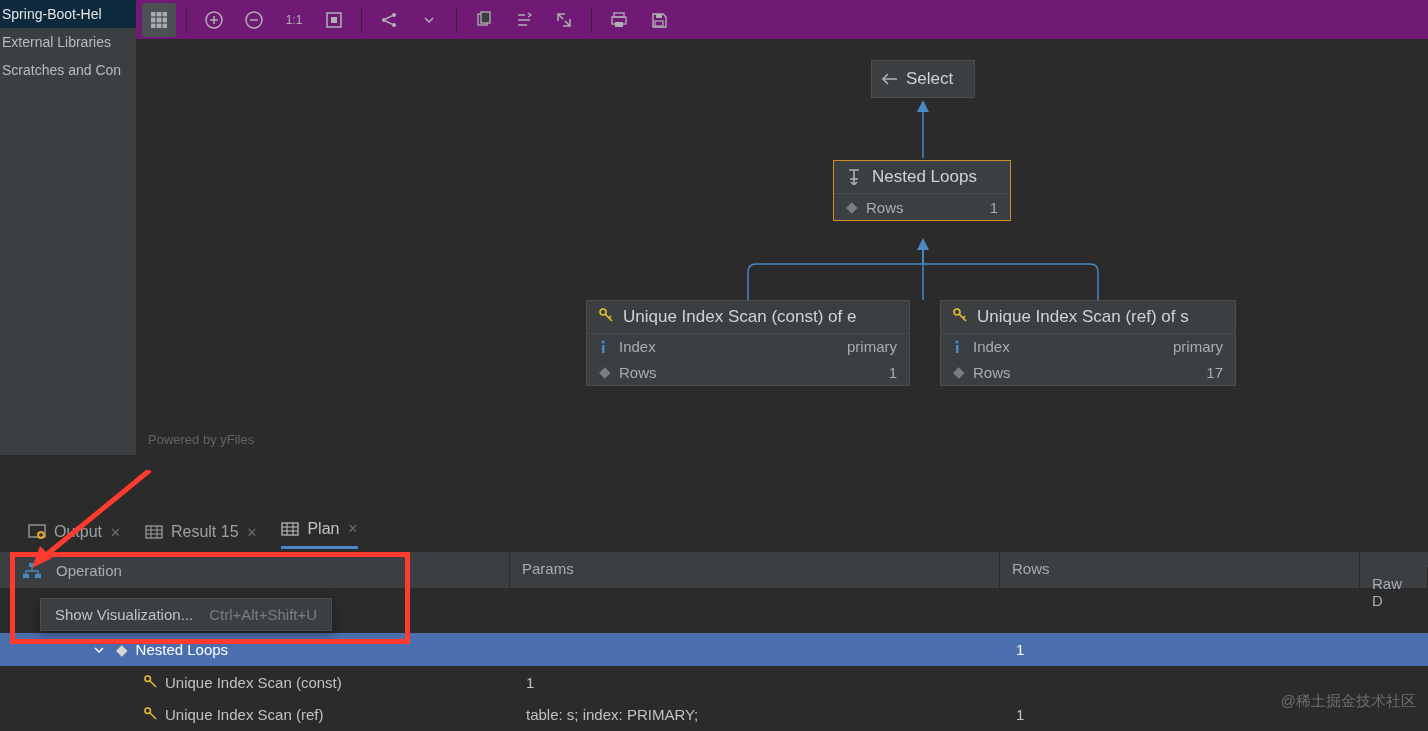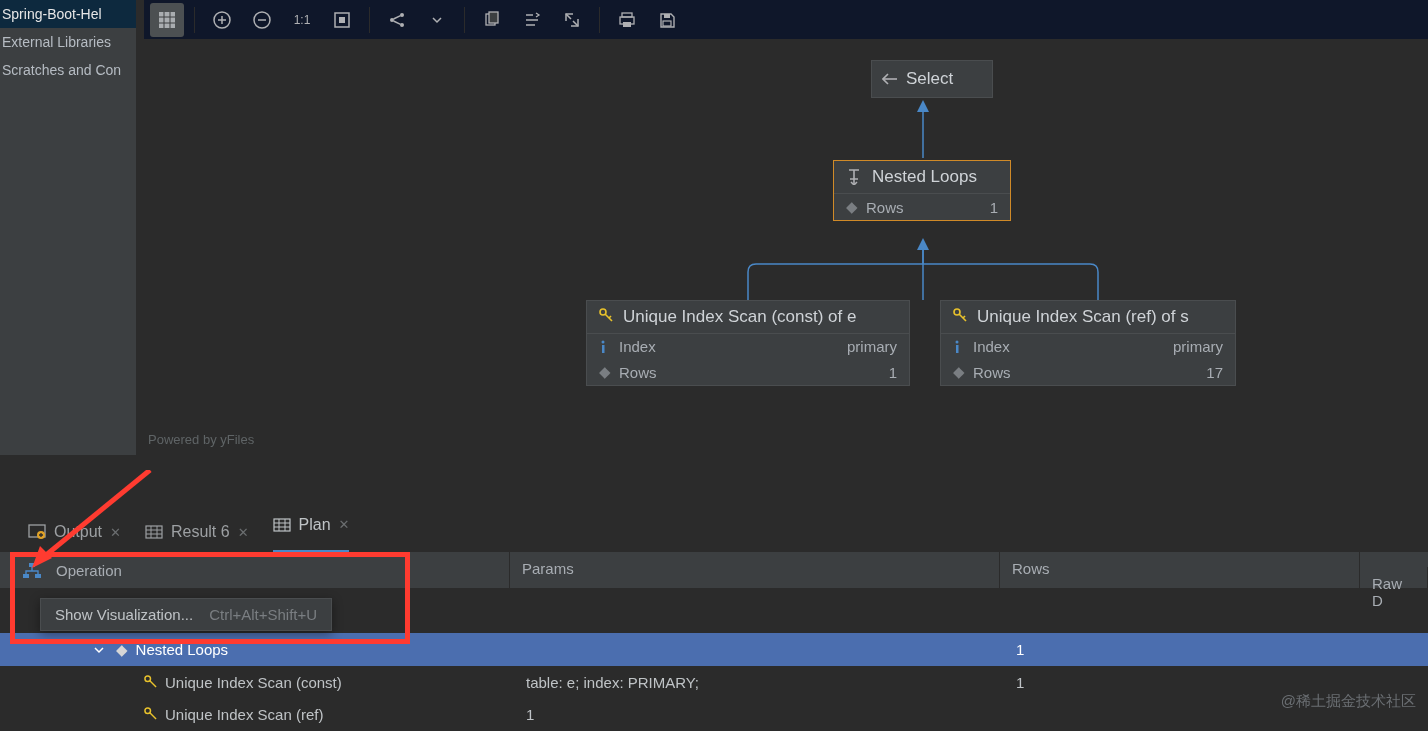--- a/index.html
+++ b/index.html
@@ -17,25 +17,24 @@
     position: absolute; left: 0; top: 0; width: 136px; height: 455px;
     background: #3c3f41;
     font-size: 14px;
     line-height: 28px;
   }
   .project-sidebar .item { padding-left: 2px; white-space: nowrap; overflow: hidden; color:#b6bcc3;}
   .project-sidebar .item.selected { background:#0d293e; color:#e6e6e6;}
   
   .toolbar {
     position: absolute; left:136px; top:0; right:0; height:40px;
-    background:#0f172a;
+    background:#701a75;
     border-bottom:1px solid #2b2b2b;
     display:flex; align-items:center; gap:6px;
     padding-left:6px;
-    margin-left:8px;
   }
   .tool-btn {
     width:34px; height:34px;
     display:flex; align-items:center; justify-content:center;
     color:#afb0b3;
     border-radius:3px;
   }
   .tool-btn.active { background:#4c5052; }
   .tool-btn svg, .tool-btn span.txt { }
   .sep { width:1px; height:26px; background:#2b2b2b; margin:0 4px;}
@@ -65,37 +64,37 @@
   .node-row {
     display:flex; align-items:center;
     padding:4px 12px;
     font-size:15px;
     color:#a8adb3;
   }
   .node-row .ic { width:20px; display:flex; align-items:center;}
   .node-row .lbl { flex:0 0 auto; margin-right:10px;}
   .node-row .val { margin-left:auto; color:#a8adb3;}
   .select-node {
-    position:absolute; left:735px; top:20px; width:122px; height:38px;
+    position:absolute; left:735px; top:20px; width:104px; height:38px;
     background:#3c3f41; border:1px solid #4a4d4f;
     display:flex; align-items:center; gap:8px; padding:0 10px;
     color:#cfd3d7; font-size:17px;
   }
   
   .edges { position:absolute; inset:0; pointer-events:none;}
   
   .bottom-tabs {
     position:absolute; left:0; top:512px; right:0; height:40px;
     display:flex; align-items:center; gap:24px;
     padding-left:28px;
     background:#2b2b2b;
   }
   .btab { display:flex; align-items:center; gap:8px; color:#9da0a3; font-size:16px;}
   .btab .close { color:#6b6e70; font-size:13px;}
-  .btab.active { border-bottom:3px solid #4a88c7; padding-bottom:16px; margin-top:4px; color:#bfc3c6;}
+  .btab.active { border-bottom:3px solid #4a88c7; padding-bottom:8px; margin-top:4px; color:#bfc3c6;}
   .plan-table {
     position:absolute; left:0; top:552px; right:0; bottom:0;
     display:flex; flex-direction:column;
   }
   .thead {
     display:flex; height:36px; align-items:stretch;
     background:#3c3f41;
   }
   .th {
     border-right:1px solid #2b2b2b; padding:8px 12px; color:#a8adb3;
@@ -350,21 +349,21 @@
     <span class="close">✕</span>
   </div>
   <div class="btab">
     <svg width="18" height="14" viewBox="0 0 18 14">
         <rect x="1" y="1" width="16" height="12" fill="none" stroke="#9da0a3" stroke-width="1.2"></rect>
         <line x1="1" y1="5" x2="17" y2="5" stroke="#9da0a3"></line>
         <line x1="1" y1="9" x2="17" y2="9" stroke="#9da0a3"></line>
         <line x1="6" y1="1" x2="6" y2="13" stroke="#9da0a3"></line>
         <line x1="12" y1="1" x2="12" y2="13" stroke="#9da0a3"></line>
       </svg>
-    <span>Result 6</span>
+    <span>Result 15</span>
     <span class="close">✕</span>
   </div>
   <div class="btab active">
     <svg width="18" height="14" viewBox="0 0 18 14">
         <rect x="1" y="1" width="16" height="12" fill="none" stroke="#bfc3c6" stroke-width="1.2"></rect>
         <line x1="1" y1="5" x2="17" y2="5" stroke="#bfc3c6"></line>
         <line x1="1" y1="9" x2="17" y2="9" stroke="#bfc3c6"></line>
         <line x1="6" y1="1" x2="6" y2="13" stroke="#bfc3c6"></line>
         <line x1="12" y1="1" x2="12" y2="13" stroke="#bfc3c6"></line>
       </svg>
@@ -404,35 +403,35 @@
     <div class="td op">
         <span class="ind1"></span>
       <span class="ikey">
         <svg width="13" height="13" viewBox="0 0 14 14">
             <circle cx="4" cy="4" r="3" fill="none" stroke="#e7c12c" stroke-width="1.6"></circle>
             <line x1="6" y1="6" x2="13" y2="13" stroke="#e7c12c" stroke-width="1.6"></line>
           </svg>
       </span>
       <span>Unique Index Scan (const)</span>
     </div>
-    <div class="td par">table: e; index: PRIMARY;</div>
     <div class="td rw">1</div>
   </div>
 
   <div class="trow">
     <div class="td op">
         <span class="ind1"></span>
       <span class="ikey">
         <svg width="13" height="13" viewBox="0 0 14 14">
             <circle cx="4" cy="4" r="3" fill="none" stroke="#e7c12c" stroke-width="1.6"></circle>
             <line x1="6" y1="6" x2="13" y2="13" stroke="#e7c12c" stroke-width="1.6"></line>
           </svg>
       </span>
       <span>Unique Index Scan (ref)</span>
     </div>
+    <div class="td par">table: s; index: PRIMARY;</div>
     <div class="td rw">1</div>
   </div>
 </div>
 
 <div class="tree-btn">
   <svg width="20" height="18" viewBox="0 0 20 18">
     <rect x="7" y="1" width="6" height="4" fill="#4a88c7"></rect>
     <rect x="1" y="12" width="6" height="4" fill="#4a88c7"></rect>
     <rect x="13" y="12" width="6" height="4" fill="#4a88c7"></rect>
     <path d="M10 5 L10 9 M4 12 L4 9 L16 9 L16 12" fill="none" stroke="#4a88c7" stroke-width="1.4"></path>

